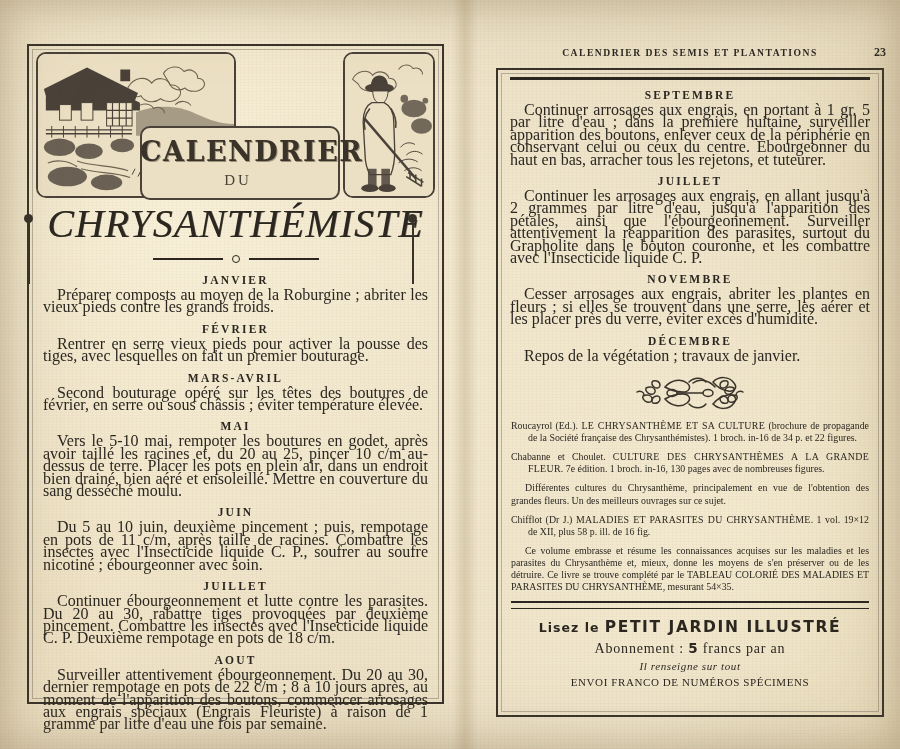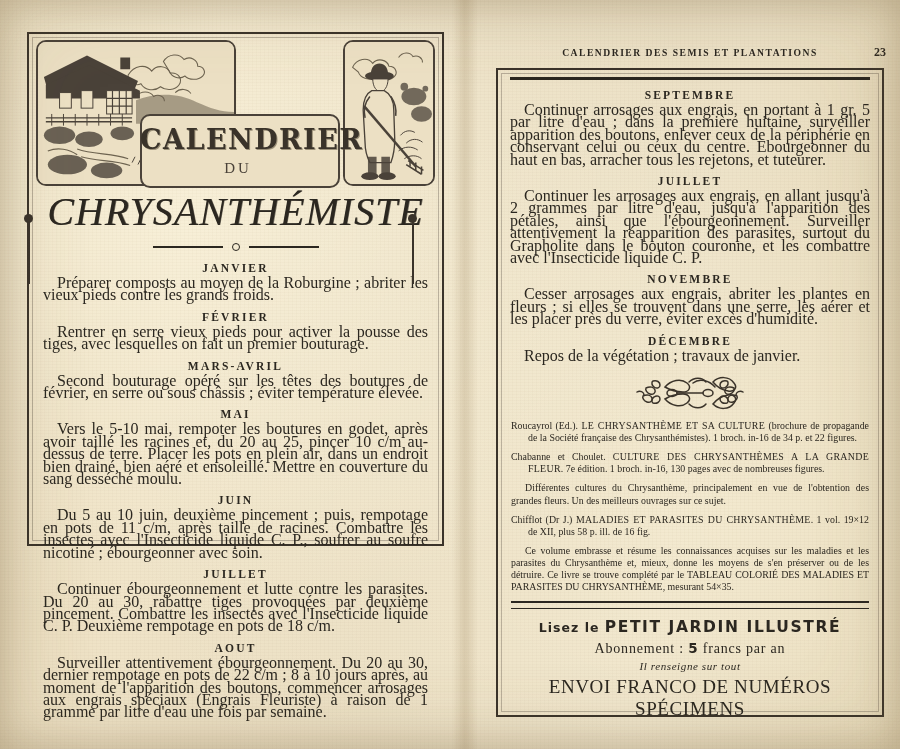--- a/index.html
+++ b/index.html
@@ -31,21 +31,21 @@
     box-shadow:inset 0 0 38px rgba(120,98,62,.34), inset 0 0 90px rgba(120,98,62,.16);
   }
   .gutter{
     position:absolute;left:452px;top:0;width:26px;height:100%;
     background:linear-gradient(90deg, rgba(150,126,86,0) 0%, rgba(150,126,86,.22) 45%, rgba(150,126,86,.22) 55%, rgba(150,126,86,0) 100%);
     pointer-events:none;
   }
 
   
   .page{position:absolute;box-sizing:border-box;}
-  .page-left{left:27px;top:32px;width:417px;height:514px;}
+  .page-left{left:27px;top:44px;width:417px;height:660px;}
   .page-right{left:496px;top:44px;width:388px;height:649px;margin-top:24px;}
 
   .frame{
     position:absolute;inset:0;
     border:2px solid #3a332a;
     box-sizing:border-box;
   }
   .frame:after{
     content:"";position:absolute;left:3px;right:3px;top:3px;bottom:3px;
     border:1px solid rgba(58,51,42,.30);
@@ -174,21 +174,21 @@
   .ad2{
     font-family:"Liberation Serif", serif;font-size:14px;letter-spacing:.8px;
     margin-top:4px;color:#2b2720;
   }
   .ad2 b{font-family:"DejaVu Sans",sans-serif;font-size:13.5px;}
   .ad3{
     font-family:"Liberation Serif", serif;font-style:italic;
     font-size:11px;letter-spacing:.6px;margin-top:3px;color:#2b2720;
   }
   .ad4{
-    font-family:"Liberation Serif", serif;font-size:19px;letter-spacing:.6px;
+    font-family:"Liberation Serif", serif;font-size:11px;letter-spacing:.6px;
     margin-top:4px;color:#2b2720;
   }
 </style>
 </head>
 <body>
 
 <div class="paper"></div>
 <div class="grain"></div>
 <div class="gutter"></div>
 

